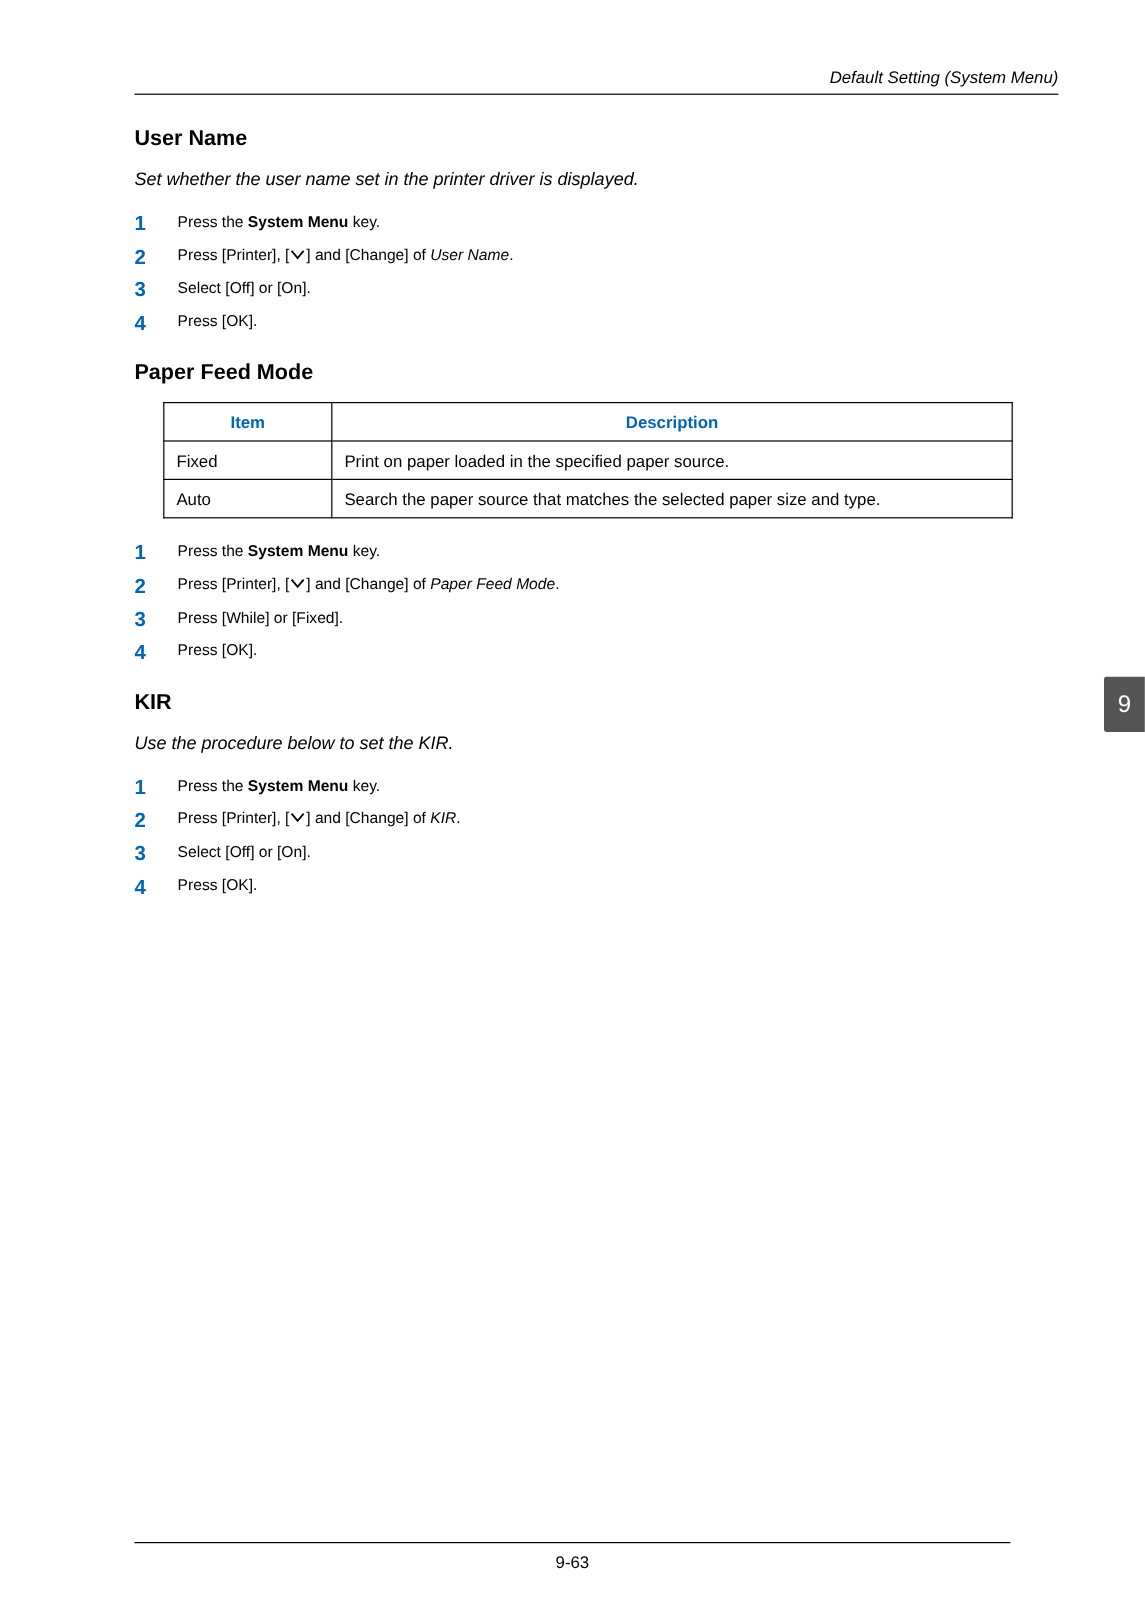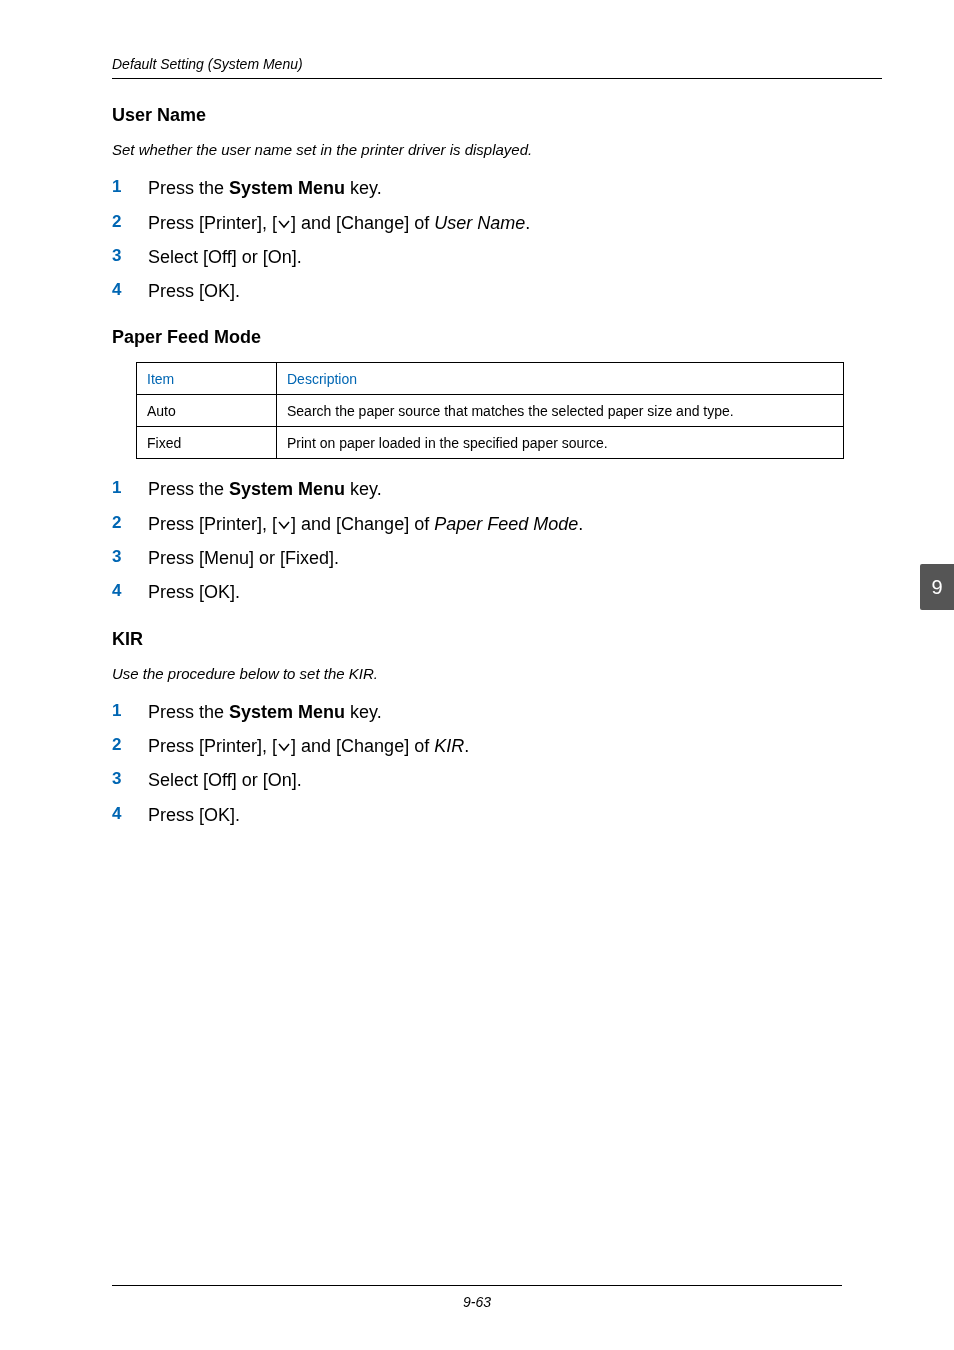--- a/index.html
+++ b/index.html
@@ -17,21 +17,21 @@
       color: var(--text-color);
       background: #fff;
     }
     .page {
       width: var(--page-width);
       height: var(--page-height);
       position: relative;
       padding: 56px 72px 40px 112px;
     }
     .running-head {
-      text-align: left;
+      text-align: right;
       font-style: italic;
       font-size: 14px;
       padding-bottom: 6px;
       border-bottom: 1px solid #000;
       margin-bottom: 26px;
     }
     h2.section {
       font-size: 18px;
       font-weight: bold;
       margin: 24px 0 14px 0;
@@ -45,21 +45,21 @@
     ol.steps {
       list-style: none;
       padding: 0;
       margin: 0 0 20px 0;
       counter-reset: step;
     }
     ol.steps > li {
       counter-increment: step;
       position: relative;
       padding-left: 36px;
-      font-size: 18px;
+      font-size: 13px;
       line-height: 1.35;
       margin-bottom: 10px;
     }
     ol.steps > li::before {
       content: counter(step);
       position: absolute;
       left: 0;
       top: 0;
       font-weight: bold;
       color: var(--accent-blue);
@@ -82,21 +82,22 @@
       font-size: 14px;
     }
     table.opt th, table.opt td {
       border: 1px solid var(--table-border);
       padding: 6px 10px;
       text-align: left;
       vertical-align: middle;
     }
     table.opt th {
       color: var(--accent-blue);
-      font-weight: normal;
+      font-weight: bold;
+      text-align: center;
     }
     table.opt th.col-item { width: 140px; }
     table.opt tr { height: 32px; }
     
     table.opt { border: 1.5px solid var(--table-border); }
 
     .index-tab {
       position: absolute;
       right: 0;
       top: 564px;
@@ -112,21 +113,20 @@
       border-radius: 2px 0 0 2px;
     }
 
     .footer {
       position: absolute;
       left: 0;
       right: 0;
       bottom: 40px;
       text-align: center;
       font-size: 14px;
-      font-style: italic;
     }
     .footer .rule {
       border-top: 1px solid #000;
       margin: 0 112px 8px 112px;
     }
   </style>
 </head>
 <body>
 
 <div class="page">
@@ -150,35 +150,35 @@
     <h2 class="section">Paper Feed Mode</h2>
     <table class="opt">
       <thead>
         <tr>
           <th class="col-item">Item</th>
           <th>Description</th>
         </tr>
       </thead>
       <tbody>
         <tr>
+          <td>Fixed</td>
+          <td>Print on paper loaded in the specified paper source.</td>
+        </tr>
+        <tr>
           <td>Auto</td>
           <td>Search the paper source that matches the selected paper size and type.</td>
-        </tr>
-        <tr>
-          <td>Fixed</td>
-          <td>Print on paper loaded in the specified paper source.</td>
         </tr>
       </tbody>
     </table>
     <ol class="steps">
       <li>Press the <strong>System Menu</strong> key.</li>
       <li>Press [Printer], [<svg class="chev" viewBox="0 0 14 10" xmlns="http://www.w3.org/2000/svg">
             <polyline points="2,2 7,8 12,2" fill="none" stroke="#000" stroke-width="1.5"></polyline>
           </svg>] and [Change] of <em>Paper Feed Mode</em>.</li>
-      <li>Press [Menu] or [Fixed].</li>
+      <li>Press [While] or [Fixed].</li>
       <li>Press [OK].</li>
     </ol>
   </div>
 
   <div>
     <h2 class="section">KIR</h2>
     <p class="body">Use the procedure below to set the KIR.</p>
     <ol class="steps">
       <li>Press the <strong>System Menu</strong> key.</li>
       <li>Press [Printer], [<svg class="chev" viewBox="0 0 14 10" xmlns="http://www.w3.org/2000/svg">

